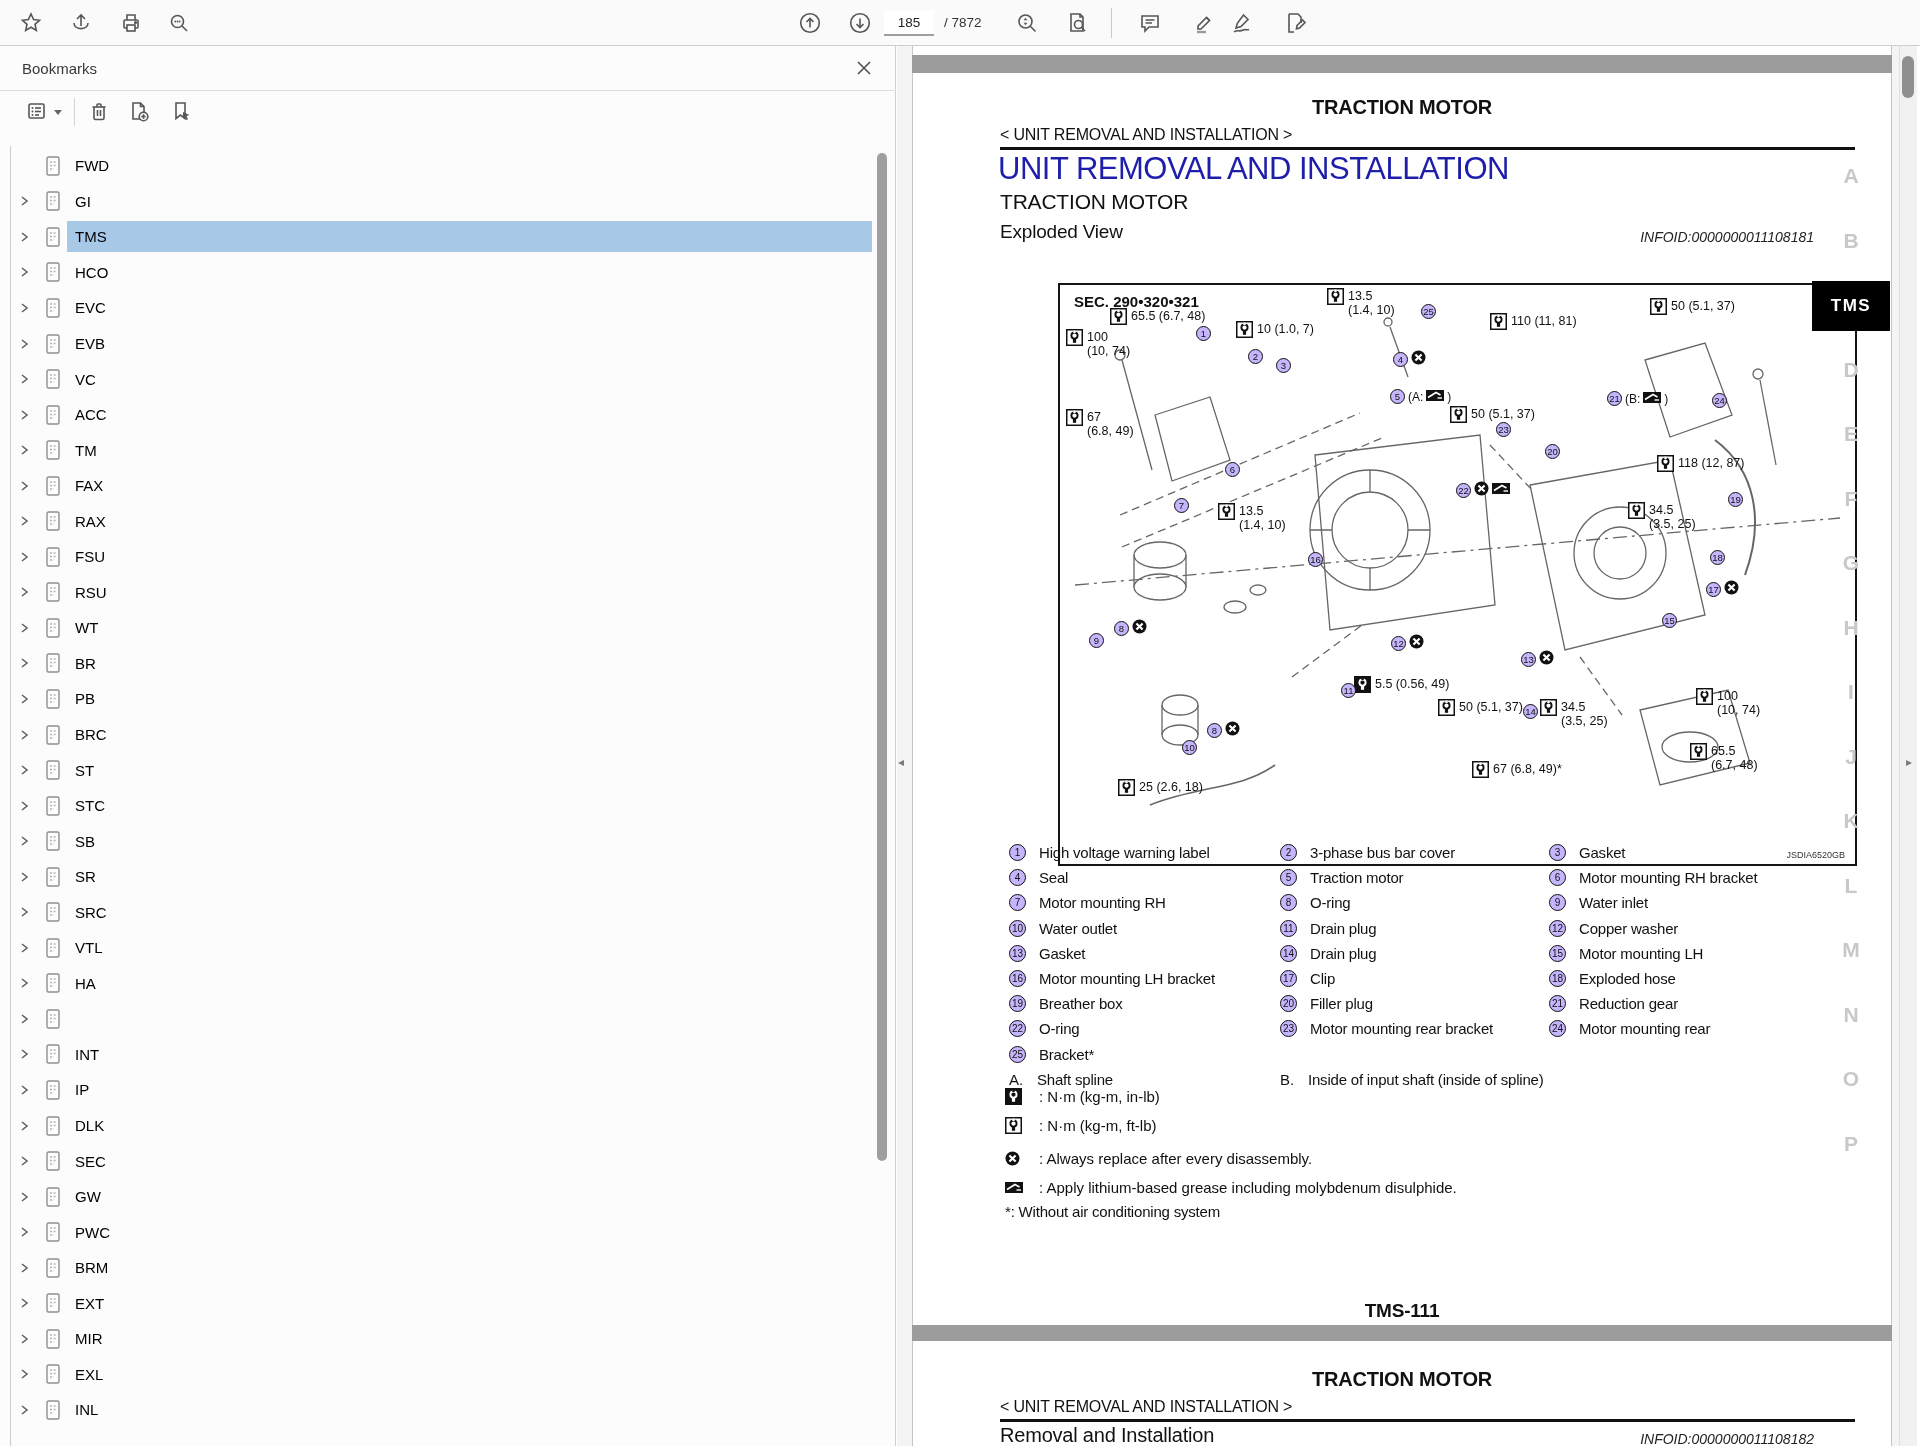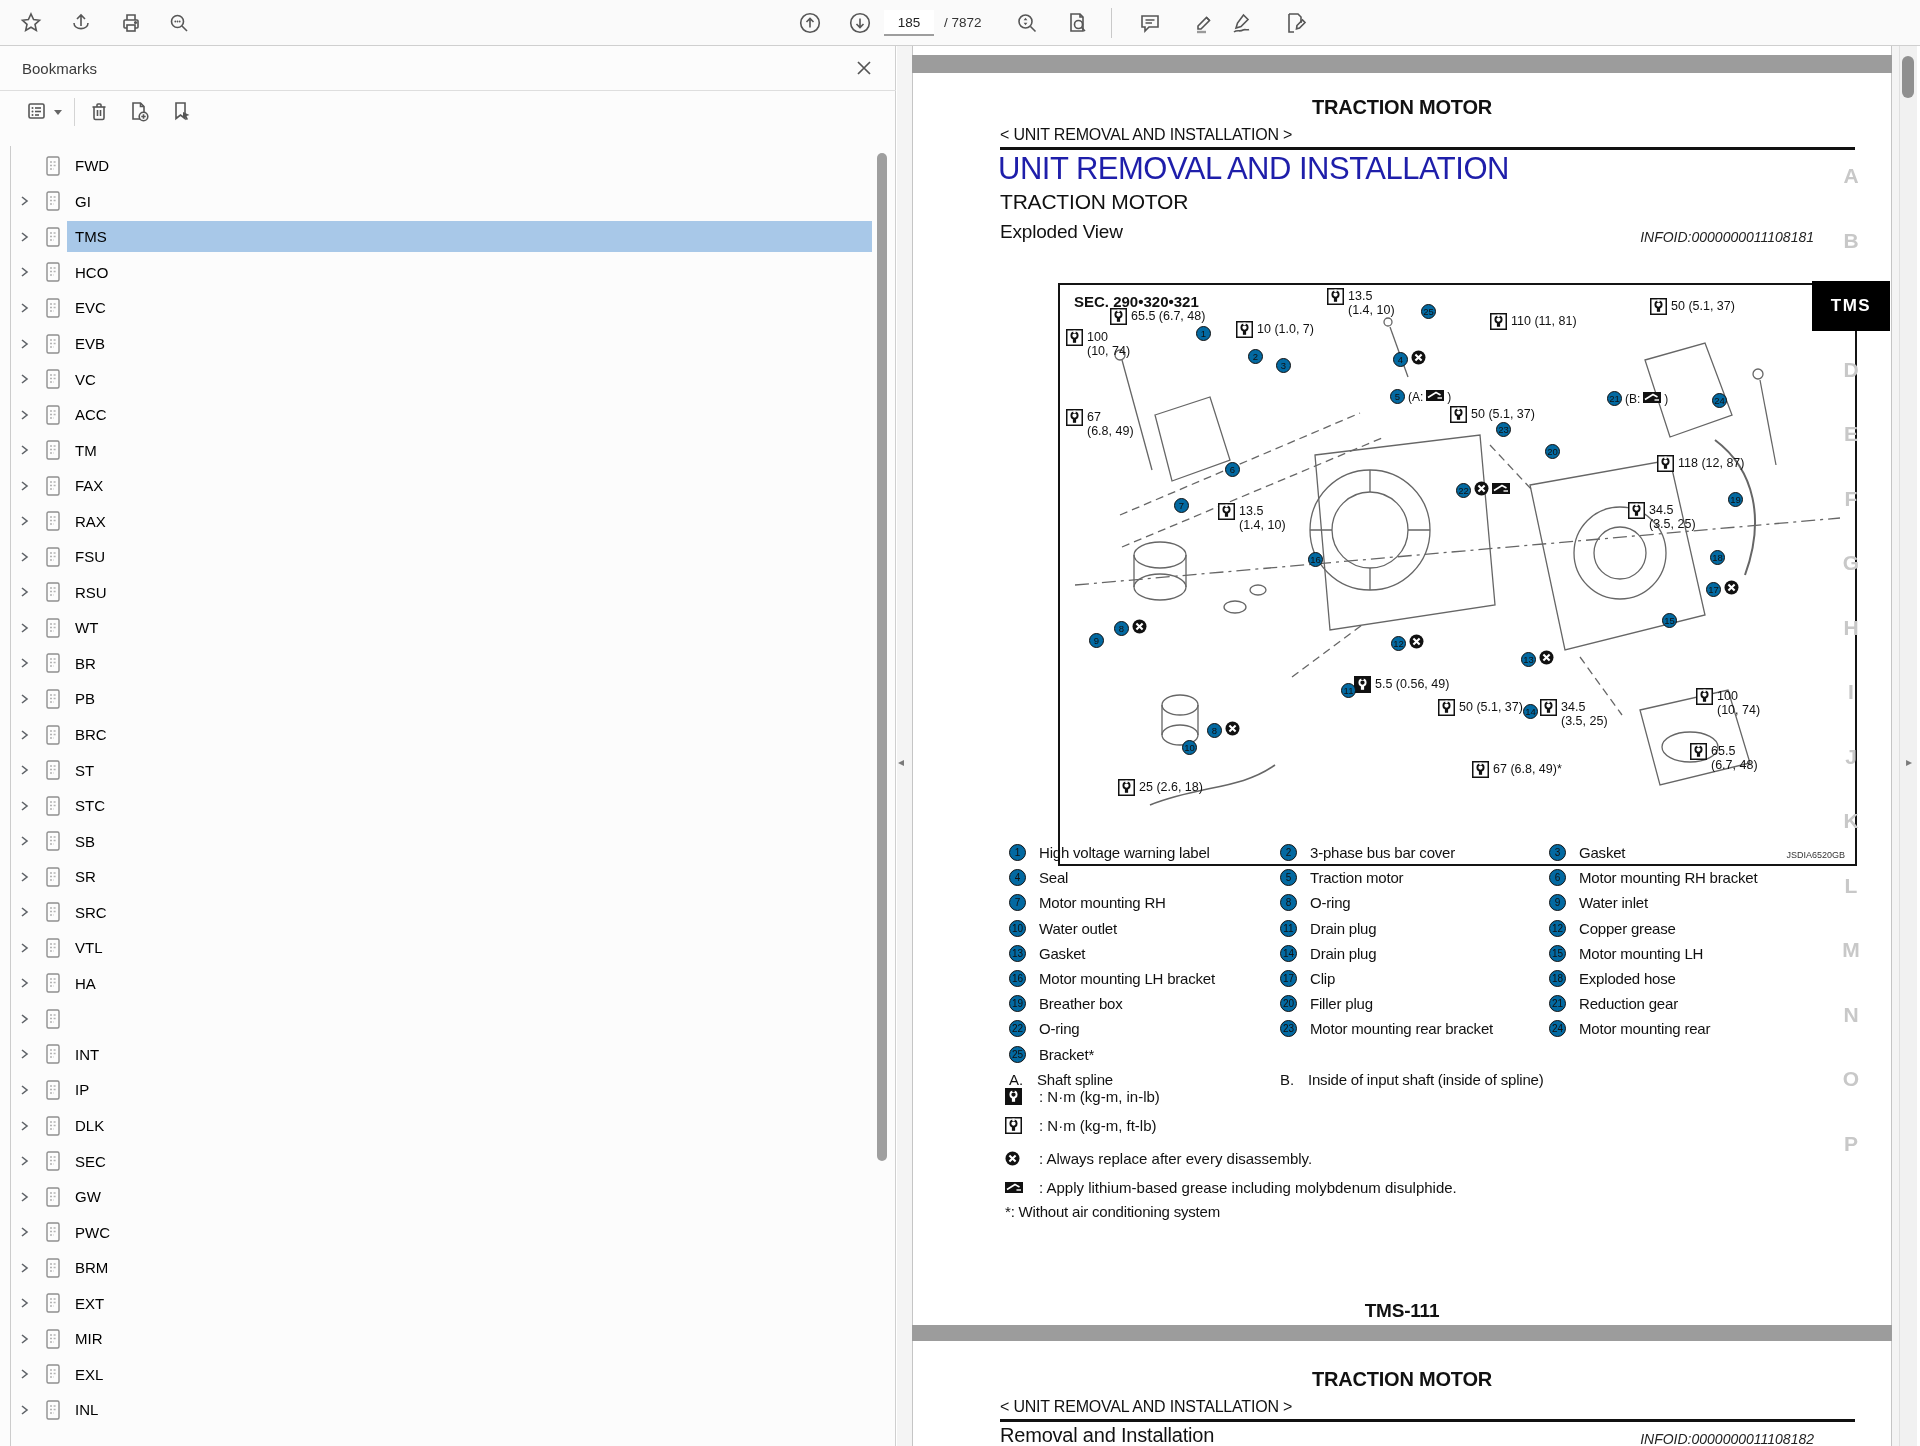--- a/index.html
+++ b/index.html
@@ -76,21 +76,21 @@
              border:2px solid #141414; background:#fff; }
   #diagram svg.sketch { position:absolute; left:0; top:0; }
   #diag-sec { position:absolute; left:14px; top:8px; font-size:15px; font-weight:bold; color:#111; }
   #diag-code { position:absolute; right:10px; bottom:4px; font-size:9px; color:#333; }
   .callout { position:absolute; display:flex; align-items:flex-start; gap:4px;
              font-size:12.5px; color:#111; white-space:nowrap; }
   .callout .ctxt { line-height:1.15; padding-top:1px; }
   .marker { position:absolute; display:flex; align-items:center; gap:3px; white-space:nowrap;
             font-size:12px; color:#111; }
   .pnum { display:inline-flex; align-items:center; justify-content:center;
-          border:1.2px solid #111; border-radius:50%; background:#0369a1;
+          border:1.2px solid #111; border-radius:50%; background:#c4b5fd;
           width:15px; height:15px; font-size:9.5px; color:#111; flex:none; }
 
   
   #parts-grid { position:absolute; left:1009px; top:840px; width:846px; }
   .parts-row { display:flex; height:25.2px; align-items:center; }
   .parts-cell { display:flex; align-items:center; }
   .parts-cell.c0 { width:271px; } .parts-cell.c1 { width:269px; } .parts-cell.c2 { width:300px; }
   .parts-cell .pnum { width:17px; height:17px; font-size:10px; }
   .parts-cell .plabel { margin-left:13px; font-size:15px; color:#111; letter-spacing:-0.2px; }
   .parts-cell .pkey { width:17px; font-size:15px; color:#111; }
@@ -1103,21 +1103,21 @@
         <div class="parts-cell c0">
           <span class="pnum">10</span>
           <span class="plabel">Water outlet</span>
         </div>
         <div class="parts-cell c1">
           <span class="pnum">11</span>
           <span class="plabel">Drain plug</span>
         </div>
         <div class="parts-cell c2">
           <span class="pnum">12</span>
-          <span class="plabel">Copper grease</span>
+          <span class="plabel">Copper washer</span>
         </div>
       </div>
       <div class="parts-row">
         <div class="parts-cell c0">
           <span class="pnum">13</span>
           <span class="plabel">Gasket</span>
         </div>
         <div class="parts-cell c1">
           <span class="pnum">14</span>
           <span class="plabel">Drain plug</span>

